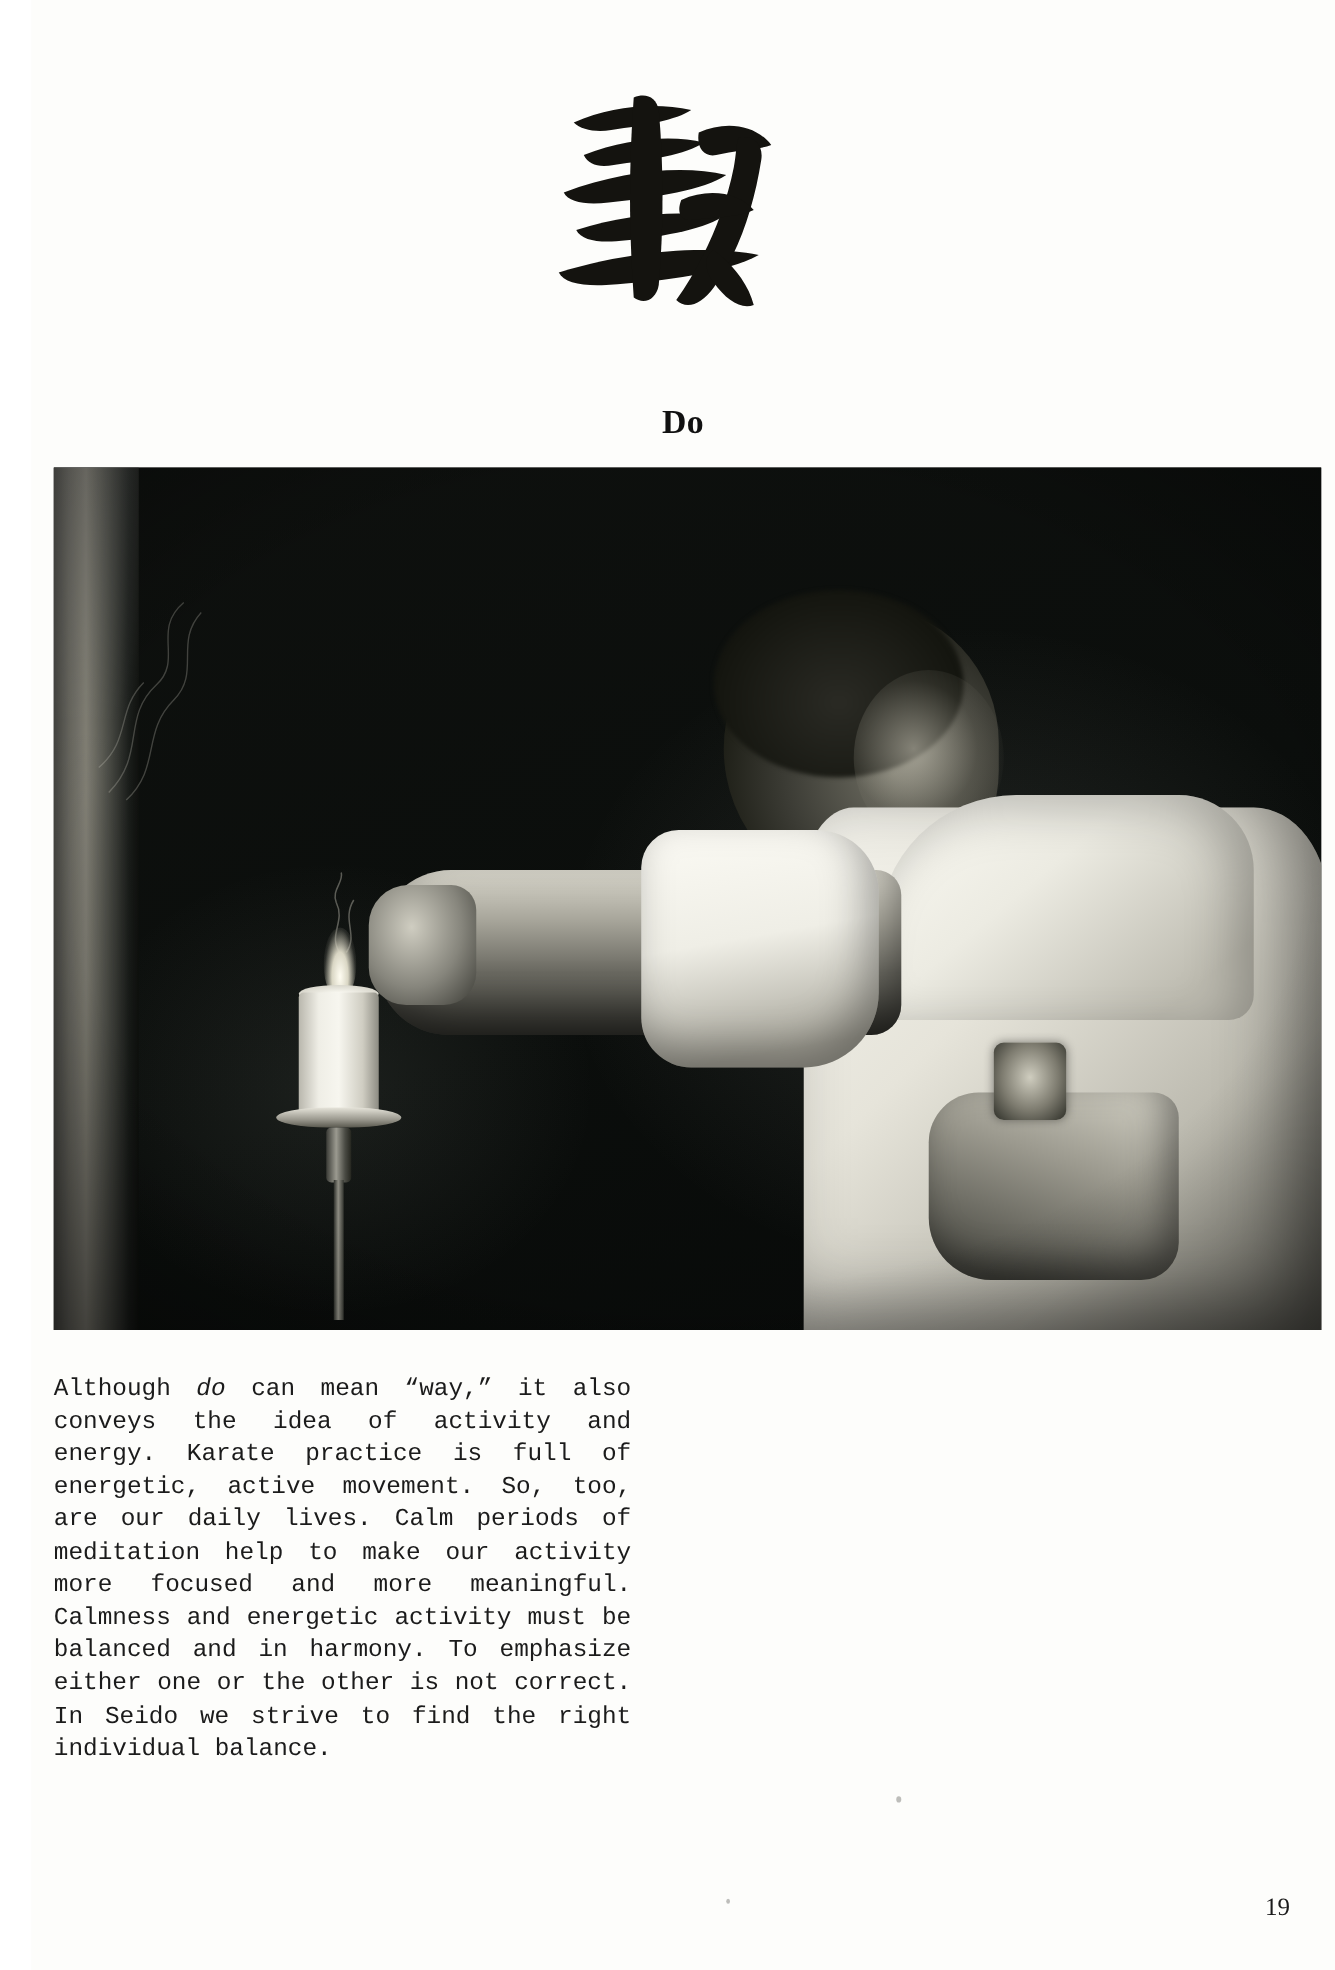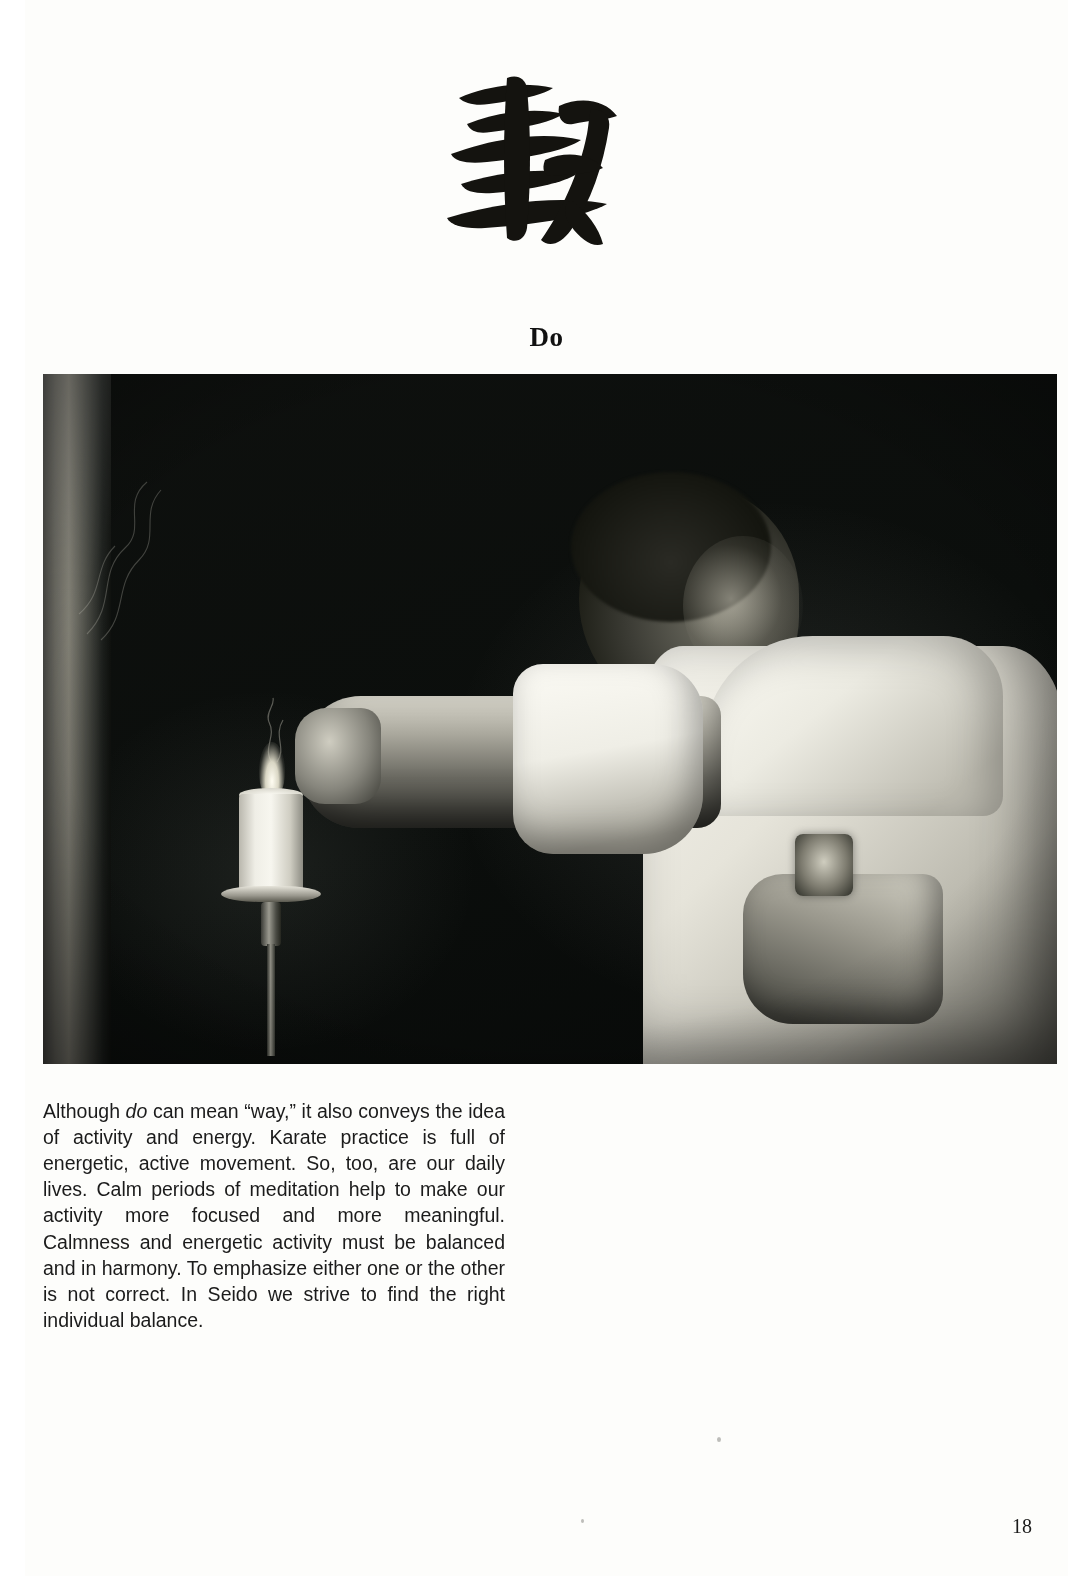--- a/index.html
+++ b/index.html
@@ -279,21 +279,21 @@
       radial-gradient(ellipse 88% 86% at 50% 48%, rgba(0,0,0,0) 55%, rgba(0,0,0,0.55) 100%);
     pointer-events: none;
   }
 
   
   .body-text {
     position: absolute;
     left: 18px;
     top: 1078px;
     width: 462px;
-    font-family: Liberation Sans, sans-serif;
+    font-family: Liberation Mono, monospace;
     font-size: 19.5px;
     line-height: 26.2px;
     text-align: justify;
     color: #1b1b1b;
   }
   .body-text em {
     font-style: italic;
   }
 
   
@@ -379,17 +379,17 @@
       <div class="candle-dish"></div>
       <div class="candle-stem"></div>
       <div class="candle-stem2"></div>
     </div>
 
     <div class="vignette"></div>
   </div>
 
   <p class="body-text"><span>Although </span><em>do</em><span> can mean “way,” it also conveys the idea of activity and energy. Karate practice is full of energetic, active movement. So, too, are our daily lives. Calm periods of meditation help to make our activity more focused and more meaningful. Calmness and energetic activity must be balanced and in harmony. To emphasize either one or the other is not correct. In Seido we strive to find the right individual balance.</span></p>
 
-  <div class="page-number">18</div>
+  <div class="page-number">19</div>
 
   <div class="speck" style="left:692px; top:1437px; width:4px; height:5px;"></div>
   <div class="speck" style="left:556px; top:1519px; width:3px; height:4px;"></div>
 </div>
 
 </body></html>

